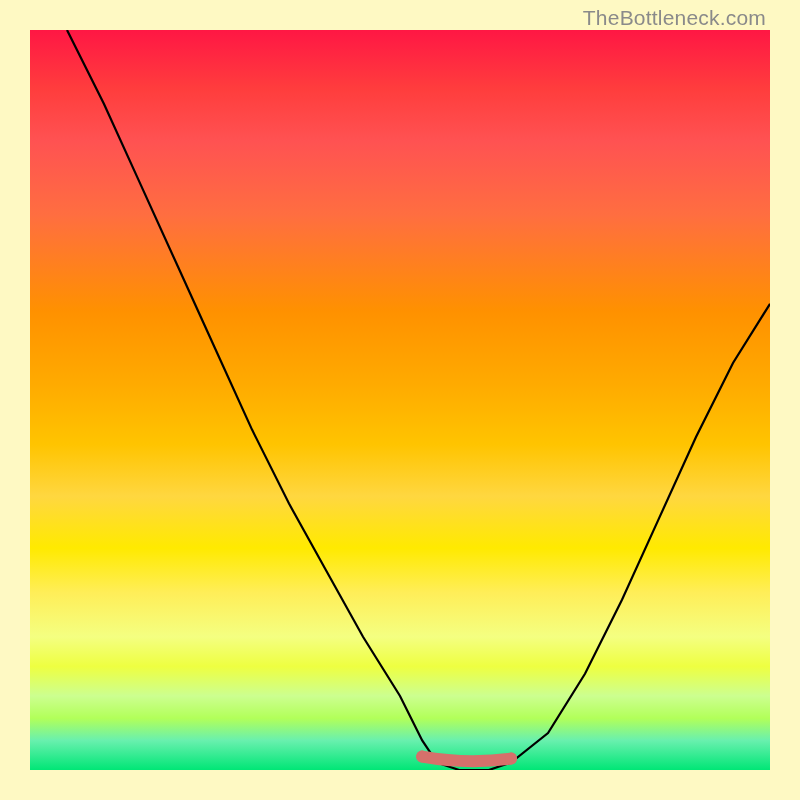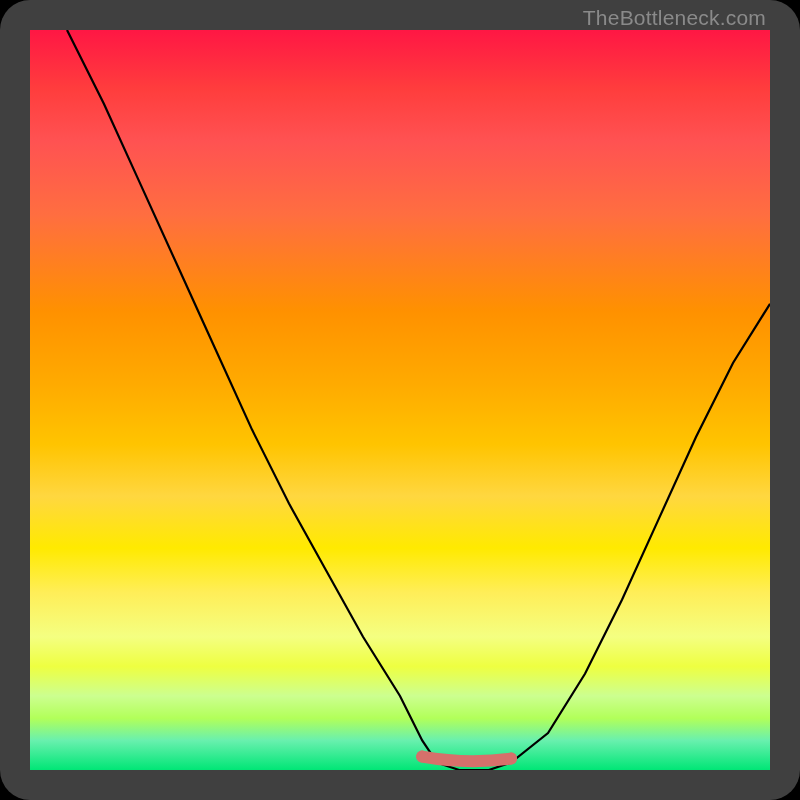--- a/index.html
+++ b/index.html
@@ -1,22 +1,21 @@
 <!DOCTYPE html>
 <html><head>
 <meta charset="utf-8">
 <style>
   * { margin: 0; padding: 0; box-sizing: border-box; }
   html, body { width: 800px; height: 800px; overflow: hidden; background: #000; }
   .container {
     width: 800px;
     height: 800px;
     position: relative;
-    background: #404040;
-    border-radius: 30px;
+    background: #fef9c3;
   }
   .plot-area {
     position: absolute;
     left: 30px;
     top: 30px;
     width: 740px;
     height: 740px;
     background: linear-gradient(to bottom,
       #ff1744 0%,
       #ff3d3d 8%,

